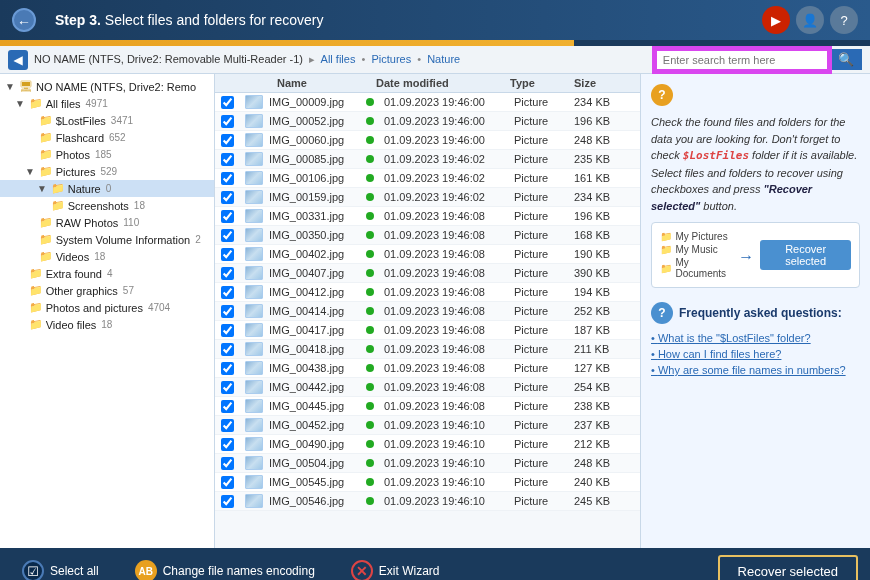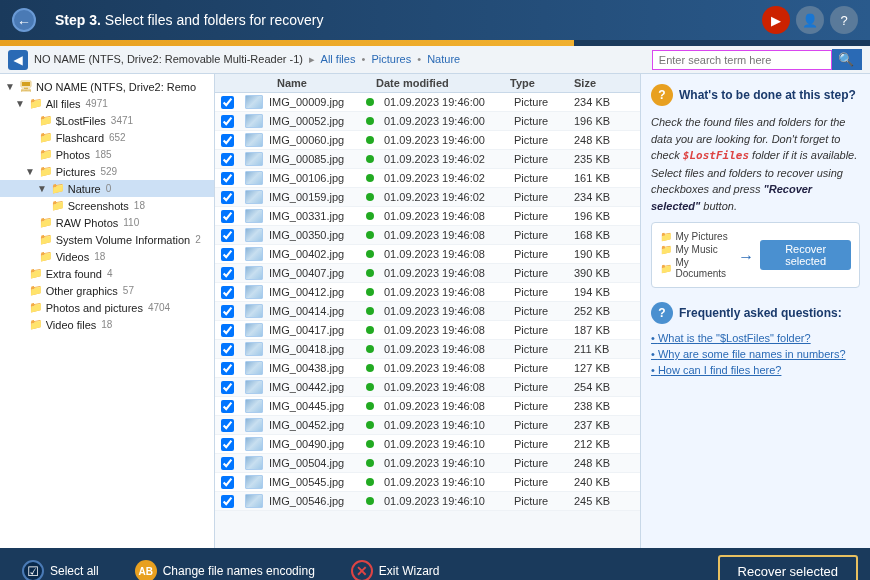--- a/index.html
+++ b/index.html
@@ -64,21 +64,21 @@
       color: white;
       border-radius: 3px;
       display: flex; align-items: center; justify-content: center;
       font-size: 12px; cursor: pointer;
     }
     .breadcrumb-text { font-size: 11px; color: #333; flex: 1; }
     .breadcrumb-text .sep { color: #888; margin: 0 3px; }
     .breadcrumb-link { color: #2a6ab5; cursor: pointer; }
     .search-area { display: flex; align-items: center; }
     .search-input {
-      border: 1px solid #d946ef;
+      border: 5px solid #d946ef;
       padding: 3px 6px;
       font-size: 11px;
       width: 180px;
       color: #999;
       outline: none;
     }
     .search-btn {
       background: #2a6ab5;
       color: white;
       border: none;
@@ -761,21 +761,20 @@
       <div class="col-type">Picture</div>
       <div class="col-size">245 KB</div>
     </div>
       </div>
   </div>
 
   <div class="right-panel">
     <div class="help-section">
       <div class="help-header">
         <div class="help-icon">?</div>
-        <span>What's to be done at this step?</span>
       </div>
       <div class="help-text">
         <span>Check the found files and folders for the data you are looking for. Don't forget to check</span>
         <span class="code">$LostFiles</span>
         <span>folder if it is available. Select files and folders to recover using checkboxes and press</span>
         <span class="quoted">"Recover selected"</span>
         <span>button.</span>
       </div>
       <div class="recover-demo">
         <div class="demo-folders" id="demoFolders">
@@ -796,22 +795,22 @@
         <button class="demo-recover-btn">Recover selected</button>
       </div>
     </div>
     <div class="faq-section">
       <div class="faq-header">
         <div class="faq-icon">?</div>
         <span>Frequently asked questions:</span>
       </div>
       <ul class="faq-list" id="faqList">
           <li>What is the "$LostFiles" folder?</li>
+          <li>How can I find files here?</li>
           <li>Why are some file names in numbers?</li>
-          <li>How can I find files here?</li>
         </ul>
     </div>
   </div>
 
 </div>
 
 <div class="bottom-bar">
   <div class="bottom-btn">
     <div class="btn-icon dark-blue">☑</div>
     <span>Select all</span>

